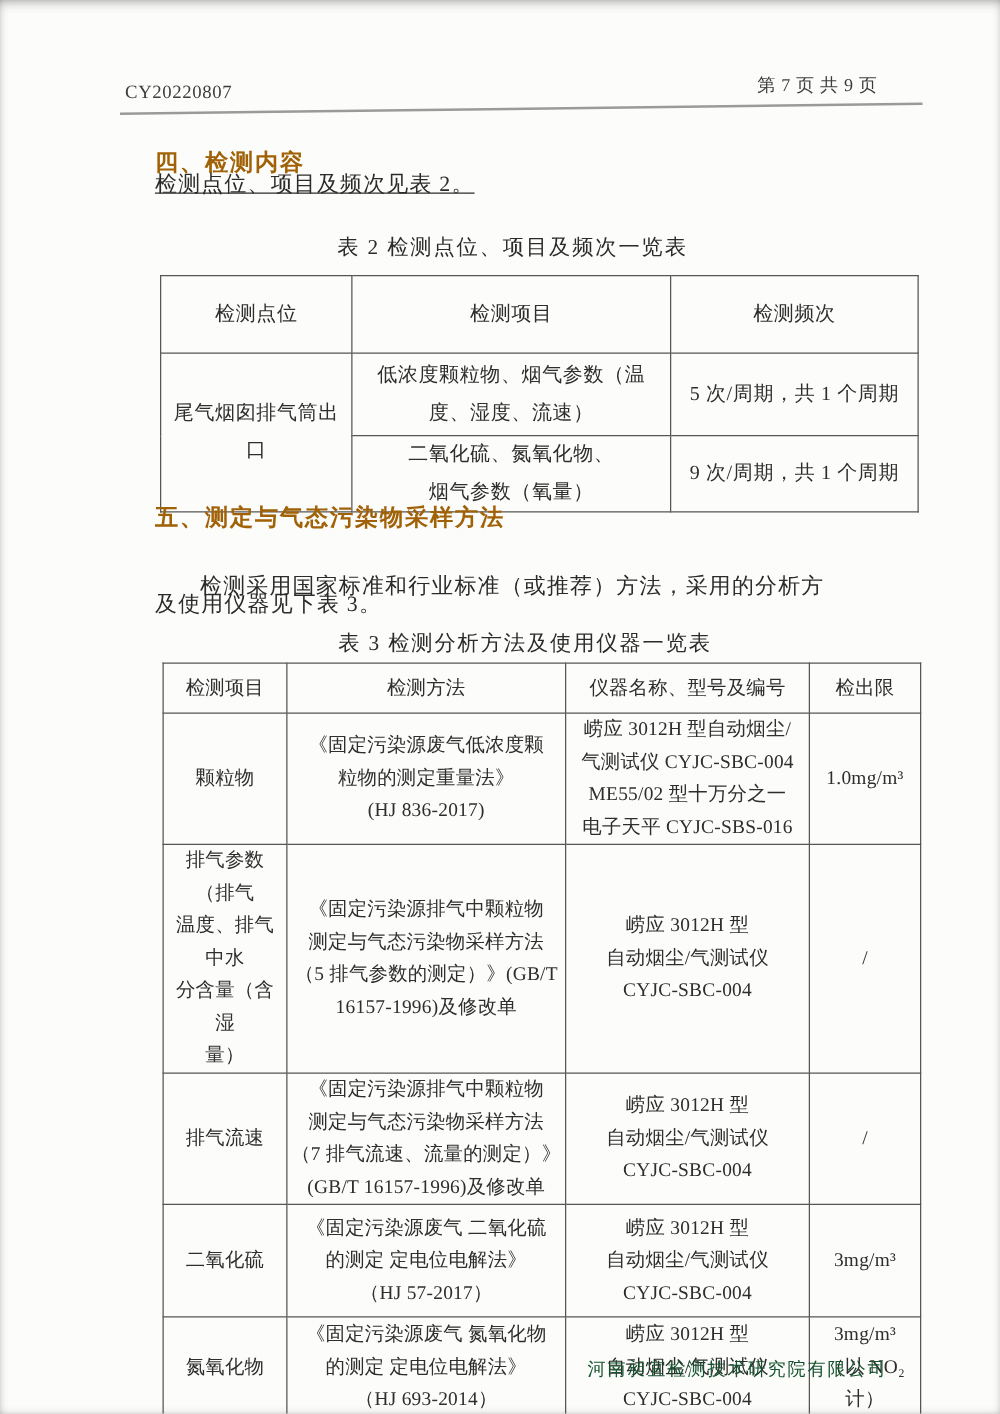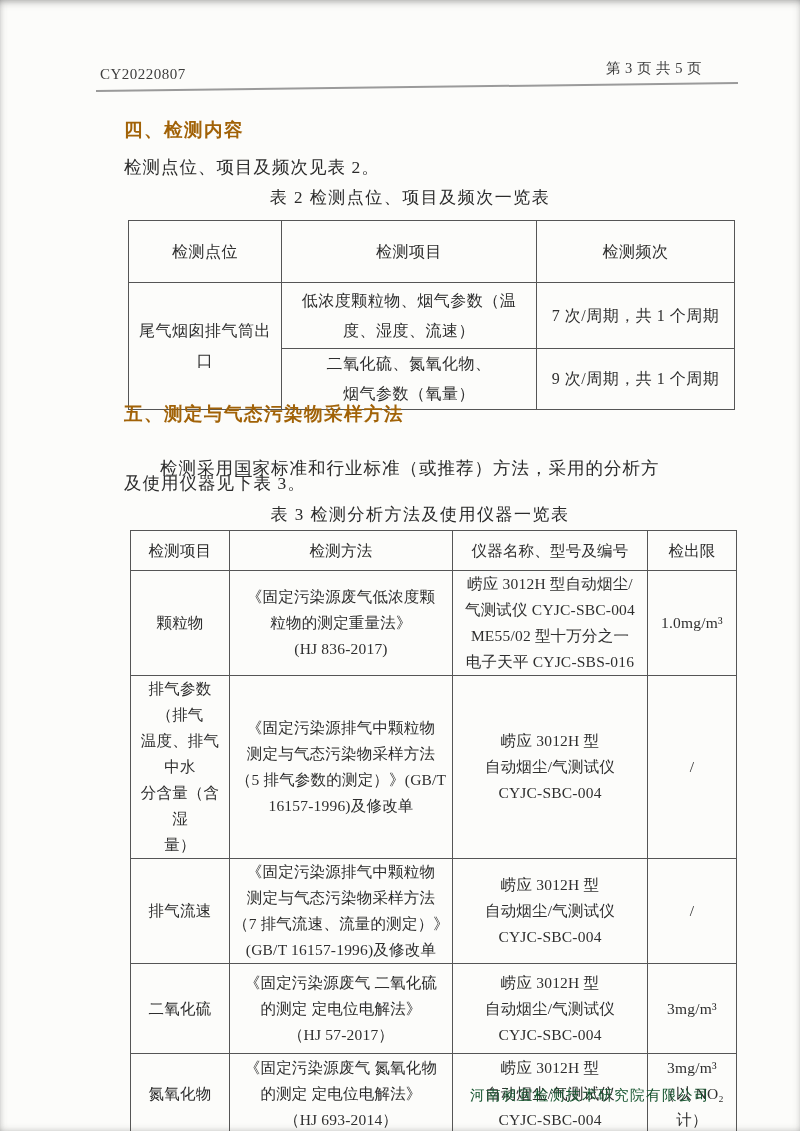--- a/index.html
+++ b/index.html
@@ -26,46 +26,46 @@
   .t3{left:130px;top:530px;width:606px;font-size:15.5px;line-height:26px;letter-spacing:.2px;}
   .t3 th{height:40px;}
   .footer-company{font-size:14.5px;letter-spacing:1.5px;color:#14532d;}
 </style>
 </head>
 <body>
 
 <div class="page">
 
   <span class="abs hdr-small" style="left:100px;top:66px;">CY20220807</span>
-  <span class="abs hdr-small" style="right:98px;top:59px;font-size:14.5px;">第 3 页  共 5 页</span>
+  <span class="abs hdr-small" style="right:98px;top:59px;font-size:14.5px;">第 7 页  共 9 页</span>
   <div class="abs hdr-rule"></div>
 
   <div class="abs sec-title" style="left:124px;top:117px;">四、检测内容</div>
-  <div class="abs body-text" style="left:124px;top:155px;">检测点位、项目及频次见表 2。</div>
+  <div class="abs body-text" style="left:124px;top:135px;text-decoration:underline;">检测点位、项目及频次见表 2。</div>
   <div class="abs caption" style="left:110px;top:186px;width:600px;">表 2  检测点位、项目及频次一览表</div>
 
   <table class="abs t2">
     <colgroup>
         <col style="width:153px">
         <col style="width:255px">
         <col style="width:198px">
       </colgroup>
     <thead>
       <tr>
         <th>检测点位</th>
         <th>检测项目</th>
         <th>检测频次</th>
       </tr>
     </thead>
     <tbody>
       <tr style="height:66px;">
         <td rowspan="2">尾气烟囱排气筒出口</td>
         <td>低浓度颗粒物、烟气参数（温
 度、湿度、流速）</td>
-        <td>7 次/周期，共 1 个周期</td>
+        <td>5 次/周期，共 1 个周期</td>
       </tr>
       <tr style="height:60px;margin-top:44px;">
         <td>二氧化硫、氮氧化物、
 烟气参数（氧量）</td>
         <td>9 次/周期，共 1 个周期</td>
       </tr>
     </tbody>
   </table>
 
   <div class="abs sec-title" style="left:124px;top:401px;">五、测定与气态污染物采样方法</div>

